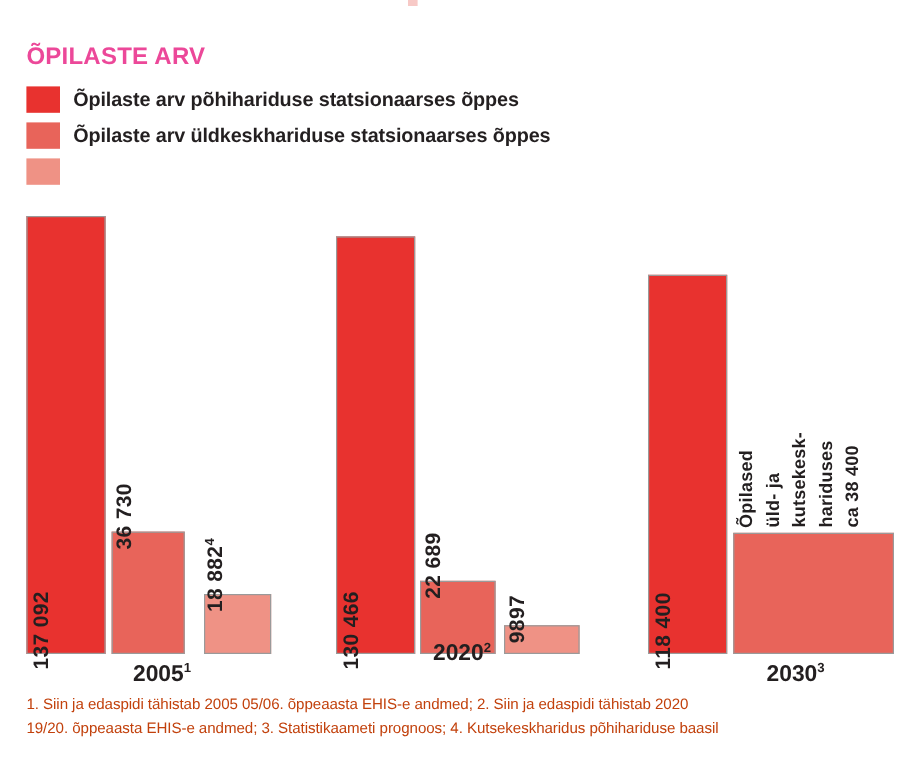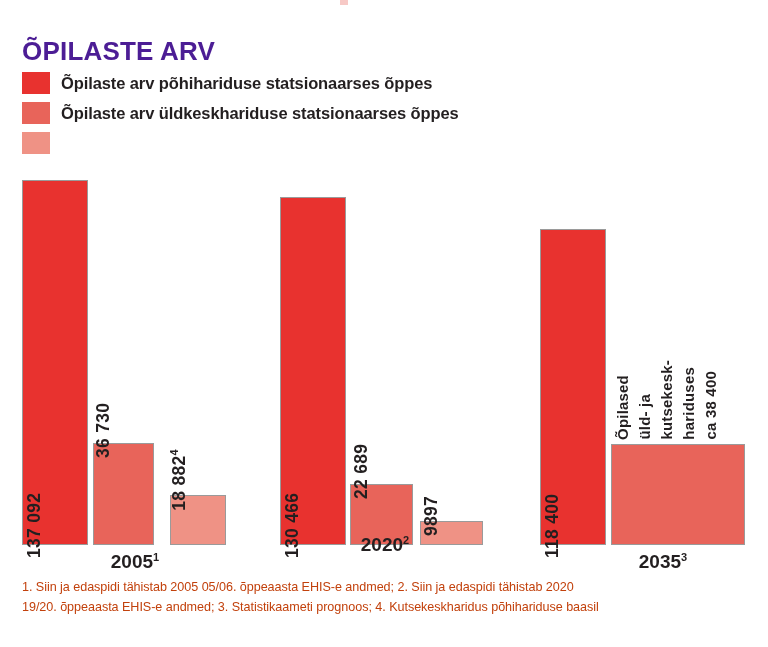--- a/index.html
+++ b/index.html
@@ -15,23 +15,23 @@
 
   
   .top-artifact{
     position:absolute;left:340px;top:0px;width:8px;height:5px;
     background:#f7c9c6;
   }
 
   
   .chart-title{
     position:absolute;left:22px;top:36px;
-    font-size:26px;font-weight:bold;
+    font-size:20px;font-weight:bold;
     letter-spacing:0.2px;
-    color:#4c1d95;
+    color:#ec4899;
   }
 
   
   .legend{position:absolute;left:22px;top:70px;}
   .legend-row{
     display:flex;align-items:center;
     height:26px;margin-bottom:4px;
   }
   .legend-swatch{
     width:28px;height:22px;margin-right:11px;flex:none;
@@ -145,21 +145,21 @@
     <div class="bar" style="left:611px;top:444px;width:134px;height:101px;background:#e8645a;"></div>
 
     <div class="annot" style="left:614px;top:316px;height:124px;">
       <span class="annot-line">Õpilased</span>
       <span class="annot-line">üld- ja</span>
       <span class="annot-line">kutsekesk-</span>
       <span class="annot-line">hariduses</span>
       <span class="annot-line">ca 38 400</span>
     </div>
 
-    <div class="xlabel" style="left:608px;top:551px;width:110px;"><span>2035</span><sup>3</sup></div>
+    <div class="xlabel" style="left:608px;top:551px;width:110px;"><span>2030</span><sup>3</sup></div>
 
   </div>
 
   <div class="footnote">
     <div>1. Siin ja edaspidi tähistab 2005 05/06. õppeaasta EHIS-e andmed; 2. Siin ja edaspidi tähistab 2020</div>
     <div>19/20. õppeaasta EHIS-e andmed; 3. Statistikaameti prognoos; 4. Kutsekeskharidus põhihariduse baasil</div>
   </div>
 
 </div>
 

